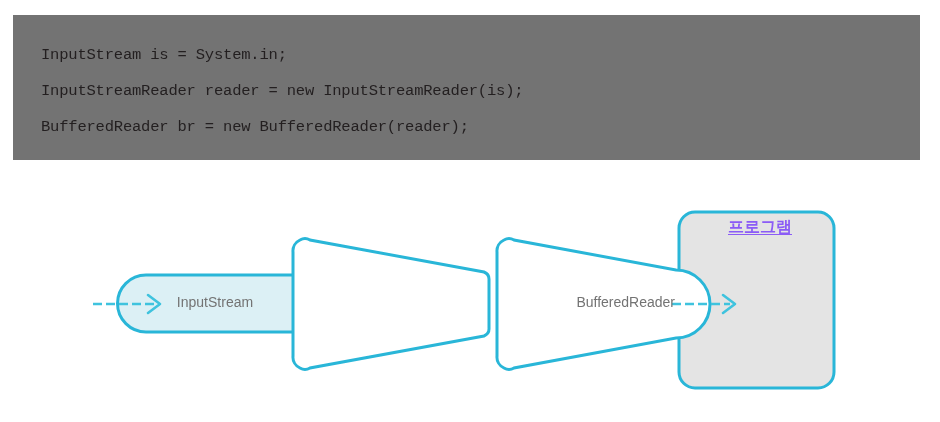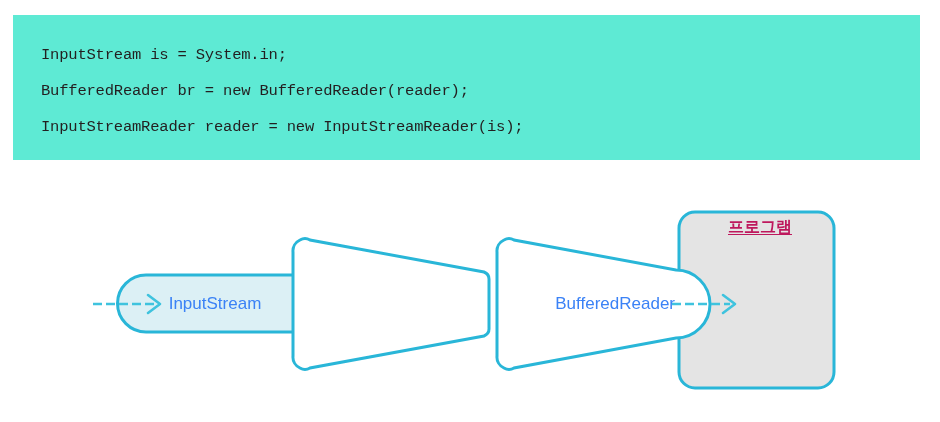--- a/index.html
+++ b/index.html
@@ -15,21 +15,21 @@
     overflow: hidden;
   }
 
   
   #code-block {
     position: absolute;
     left: 13px;
     top: 15px;
     width: 907px;
     height: 145px;
-    background: #5eead4;
+    background: #737373;
     box-sizing: border-box;
     padding: 22px 0 0 28px;
   }
   .code-line {
     font-family: "Liberation Mono", "DejaVu Sans Mono", monospace;
     font-size: 15.5px;
     line-height: 36px;
     color: #231f20;
     letter-spacing: -0.2px;
     white-space: pre;
@@ -45,22 +45,22 @@
   }
   #diagram-svg {
     position: absolute;
     left: 0;
     top: 0;
   }
 
   .node-label {
     position: absolute;
     font-family: "Liberation Sans", sans-serif;
-    font-size: 17px;
-    color: #3b82f6;
+    font-size: 14px;
+    color: #737373;
     white-space: nowrap;
     text-align: center;
   }
   #label-inputstream {
     left: 140px;
     top: 124px;
     width: 150px;
   }
   #label-inputstreamreader {
     left: 305px;
@@ -72,32 +72,32 @@
     top: 124px;
     width: 170px;
     text-align: right;
   }
   #label-program {
     left: 690px;
     top: 47px;
     width: 140px;
     font-weight: bold;
     font-size: 16px;
-    color: #be185d;
+    color: #8b5cf6;
     text-decoration: underline;
     text-underline-offset: 2px;
   }
 </style>
 </head>
 <body>
 
 <div id="code-block">
   <div class="code-line">InputStream is = System.in;</div>
+  <div class="code-line">InputStreamReader reader = new InputStreamReader(is);</div>
   <div class="code-line">BufferedReader br = new BufferedReader(reader);</div>
-  <div class="code-line">InputStreamReader reader = new InputStreamReader(is);</div>
 </div>
 
 <div id="diagram">
 
   <svg id="diagram-svg" width="940" height="252" viewBox="0 0 940 252">
 
     <rect x="679" y="42" width="155" height="176" rx="16" ry="16" fill="#e4e4e4" stroke="#29b6d8" stroke-width="3"></rect>
 
     <path d="M 146 105 L 295 105 L 295 162 L 146 162 A 18 18 0 0 1 146 105 Z" fill="#dcf0f5" stroke="#29b6d8" stroke-width="3"></path>
 

